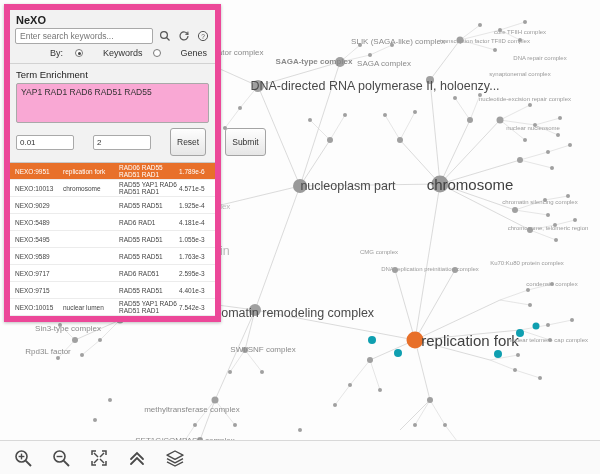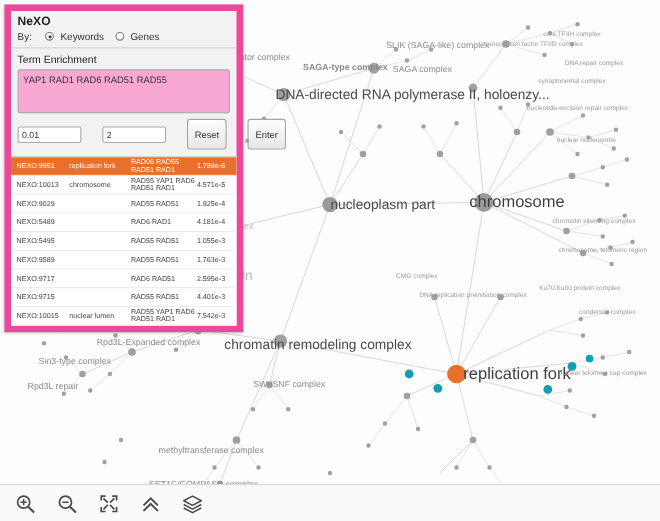--- a/index.html
+++ b/index.html
@@ -83,25 +83,25 @@
   }
   .icon-btn svg { display: block; }
   .radio-row {
     display: flex;
     align-items: center;
     gap: 10px;
     padding: 0 6px 5px 6px;
     font-size: 9px;
     color: #333;
   }
-  .radio-row .by { margin-right: 2px; }
+  .radio-row .by { margin-right: 2px; margin-left: 34px; }
   .radio {
     display: inline-flex;
     align-items: center;
-    gap: 6px;
+    gap: 20px;
     cursor: pointer;
   }
   .radio .dot {
     width: 8px; height: 8px;
     border-radius: 50%;
     border: 1px solid #7a7a7a;
     background: #fff;
     box-sizing: border-box;
     position: relative;
   }
@@ -398,21 +398,21 @@
     
     <div id="labels">
         <div class="node-label big" style="left: 470px; top: 184px;">chromosome</div>
         <div class="node-label big" style="left: 470px; top: 340px;">replication fork</div>
         <div class="node-label mid" style="left: 348px; top: 186px;">nucleoplasm part</div>
         <div class="node-label mid" style="left: 252px; top: 313px; margin-left: 37px;">chromatin remodeling complex</div>
         <div class="node-label mid" style="left: 375px; top: 86px;">DNA-directed RNA polymerase II, holoenzy...</div>
         <div class="node-label mid faded" style="left: 180px; top: 251px;">nuclear chromatin</div>
         <div class="node-label small" style="left: 135px; top: 311px;">Rpd3L-Expanded complex</div>
         <div class="node-label small" style="left: 68px; top: 328px;">Sin3-type complex</div>
-        <div class="node-label small" style="left: 48px; top: 351px;">Rpd3L repair</div>
+        <div class="node-label small" style="left: 48px; top: 351px;">Rpd3L factor</div>
         <div class="node-label small" style="left: 263px; top: 349px;">SWI/SNF complex</div>
         <div class="node-label small" style="left: 192px; top: 409px;">methyltransferase complex</div>
         <div class="node-label small" style="left: 185px; top: 440px;">SET1C/COMPASS complex</div>
         <div class="node-label small faded" style="left: 155px; top: 206px;">H4/H2A histone acetyltransferase complex</div>
         <div class="node-label small" style="left: 314px; top: 61px; font-weight: bold;">SAGA-type complex</div>
         <div class="node-label small" style="left: 384px; top: 63px;">SAGA complex</div>
         <div class="node-label small" style="left: 398px; top: 41px;">SLIK (SAGA-like) complex</div>
         <div class="node-label tiny" style="left: 485px; top: 41px;">transcription factor TFIID complex</div>
         <div class="node-label tiny" style="left: 520px; top: 32px;">core TFIIH complex</div>
         <div class="node-label tiny" style="left: 540px; top: 58px;">DNA repair complex</div>
@@ -426,20 +426,41 @@
         <div class="node-label tiny" style="left: 527px; top: 263px;">Ku70:Ku80 protein complex</div>
         <div class="node-label tiny" style="left: 552px; top: 284px;">condensin complex</div>
         <div class="node-label tiny" style="left: 548px; top: 340px;">nuclear telomere cap complex</div>
         <div class="node-label small" style="left: 232px; top: 52px;">mediator complex</div>
       </div>
   </div>
 
   <div id="panel">
     <div id="panel-title">NeXO</div>
 
+    <div class="search-row">
+      <input class="search-input" type="text" placeholder="Enter search keywords..." style="">
+      <span class="icon-btn">
+        <svg width="12" height="12" viewBox="0 0 12 12">
+            <circle cx="5" cy="5" r="3.4" fill="none" stroke="#555" stroke-width="1.2"></circle>
+            <line x1="7.5" y1="7.5" x2="10.5" y2="10.5" stroke="#555" stroke-width="1.3"></line>
+          </svg>
+      </span>
+      <span class="icon-btn">
+        <svg width="12" height="12" viewBox="0 0 12 12">
+            <path d="M9.6 4.2A4 4 0 1 0 10 6" fill="none" stroke="#555" stroke-width="1.2"></path>
+            <polyline points="9.8,1.6 10,4.4 7.3,4.2" fill="none" stroke="#555" stroke-width="1.1"></polyline>
+          </svg>
+      </span>
+      <span class="icon-btn">
+        <svg width="12" height="12" viewBox="0 0 12 12">
+            <circle cx="6" cy="6" r="4.6" fill="none" stroke="#555" stroke-width="1"></circle>
+            <text x="6" y="8.6" font-size="6.5" text-anchor="middle" fill="#555" font-family="Liberation Sans, sans-serif">?</text>
+          </svg>
+      </span>
+    </div>
 
     <div class="radio-row">
       <span class="by">By:</span>
       <span class="radio checked">
         <span class="dot"></span>
         <span>Keywords</span>
       </span>
       <span class="radio">
         <span class="dot"></span>
         <span>Genes</span>
@@ -448,21 +469,21 @@
 
     <div class="section-sep"></div>
 
     <div class="section-title">Term Enrichment</div>
     <div class="term-box">YAP1 RAD1 RAD6 RAD51 RAD55</div>
 
     <div class="params-row">
       <input class="param-input" type="text" value="0.01" style="">
       <input class="param-input wide" type="text" value="2" style="">
       <button class="btn">Reset</button>
-      <button class="btn">Enter</button>
+      <button class="btn">Submit</button>
     </div>
 
     <div class="results" id="results-table">
         <div class="res-row selected">
           <span class="c0">NEXO:9951</span>
           <span class="c1">replication fork</span>
           <span class="c2">RAD06 RAD55 RAD51 RAD1</span>
           <span class="c3">1.789e-6</span>
         </div>
         <div class="res-row">

